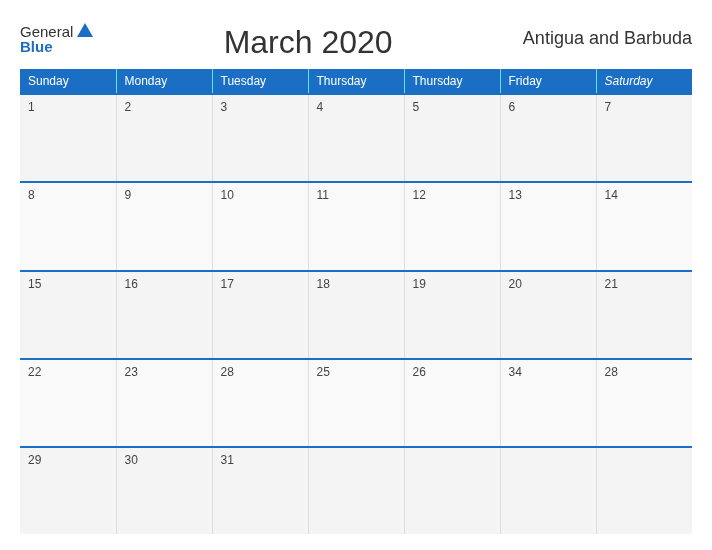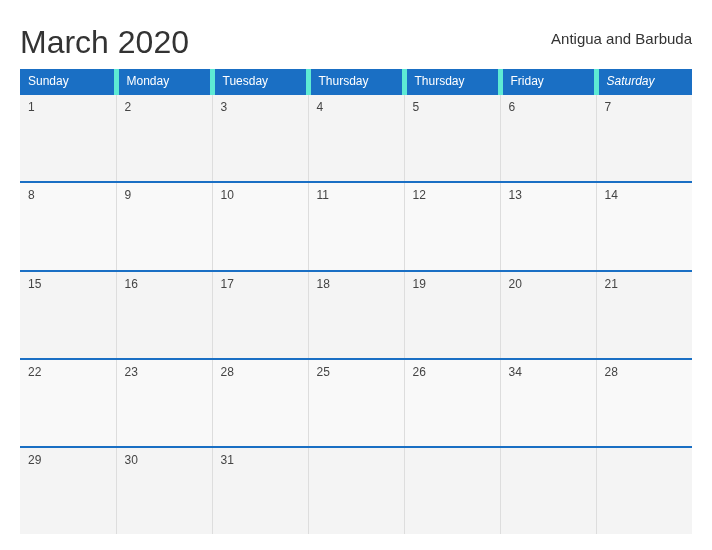--- a/index.html
+++ b/index.html
@@ -59,42 +59,42 @@
 
     .title {
       font-size: 32px;
       font-weight: normal;
       color: #333;
       text-align: center;
       margin-top: 8px;
     }
 
     .country {
-      font-size: 15px;
+      font-size: 18px;
       color: #333;
       text-align: right;
     }
 
     .calendar {
       width: 100%;
       border-collapse: collapse;
       flex: 1;
     }
 
     .calendar thead tr {
       background-color: #1a6fc4;
     }
 
     .calendar thead th {
       color: #fff;
       font-size: 12px;
       font-weight: normal;
       padding: 5px 8px;
       text-align: left;
-      border-right: 5px solid #5eead4;
+      border-right: 1px solid #5eead4;
     }
 
     .calendar thead th:last-child {
       border-right: none;
       font-style: italic;
     }
 
     .calendar tbody tr {
       border-top: 2px solid #1a6fc4;
     }
@@ -121,20 +121,27 @@
       background: #f4f4f4;
     }
     .calendar tbody tr:nth-child(even) td {
       background: #f9f9f9;
     }
   </style>
 </head>
 <body>
 
 <div class="header">
+  <div class="logo">
+    <div class="logo-top-line">
+      <span class="logo-general">General</span>
+      <div class="logo-triangle"></div>
+    </div>
+    <span class="logo-blue">Blue</span>
+  </div>
   <div class="title">March 2020</div>
   <div class="country">Antigua and Barbuda</div>
 </div>
 
 <table class="calendar">
   <thead>
     <tr>
     <th>Sunday</th>
         <th>Monday</th>
         <th>Tuesday</th>

